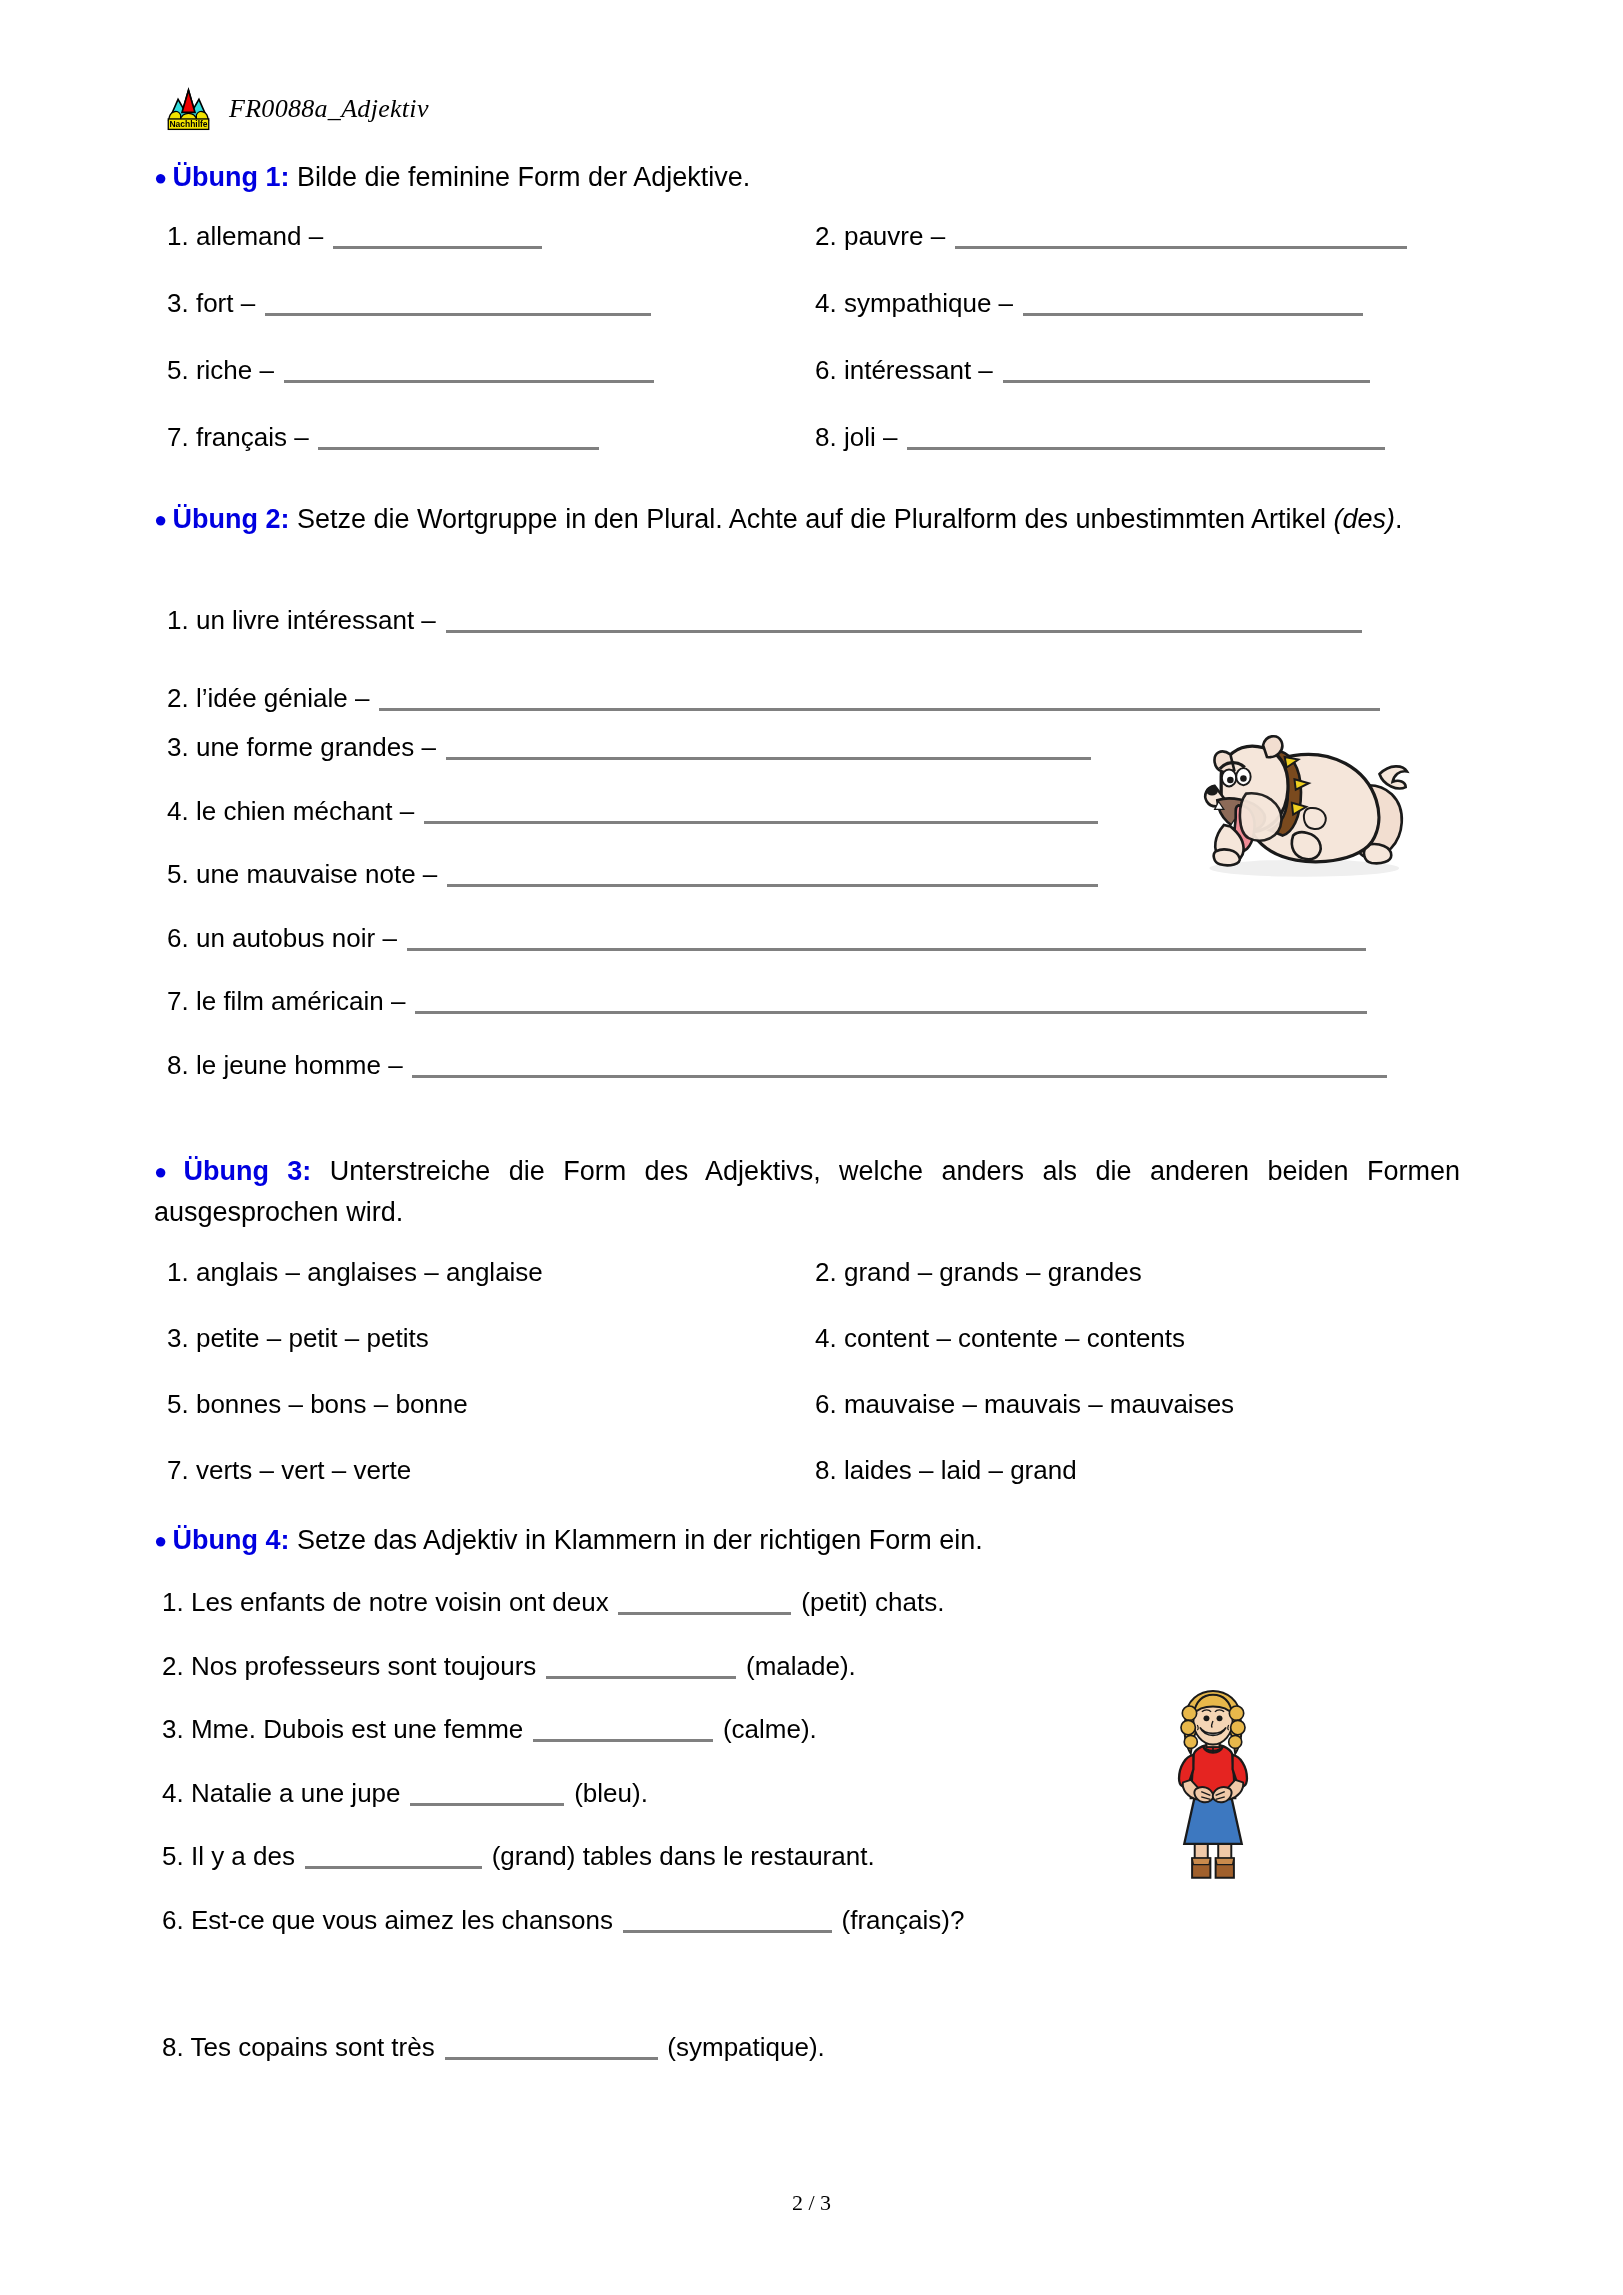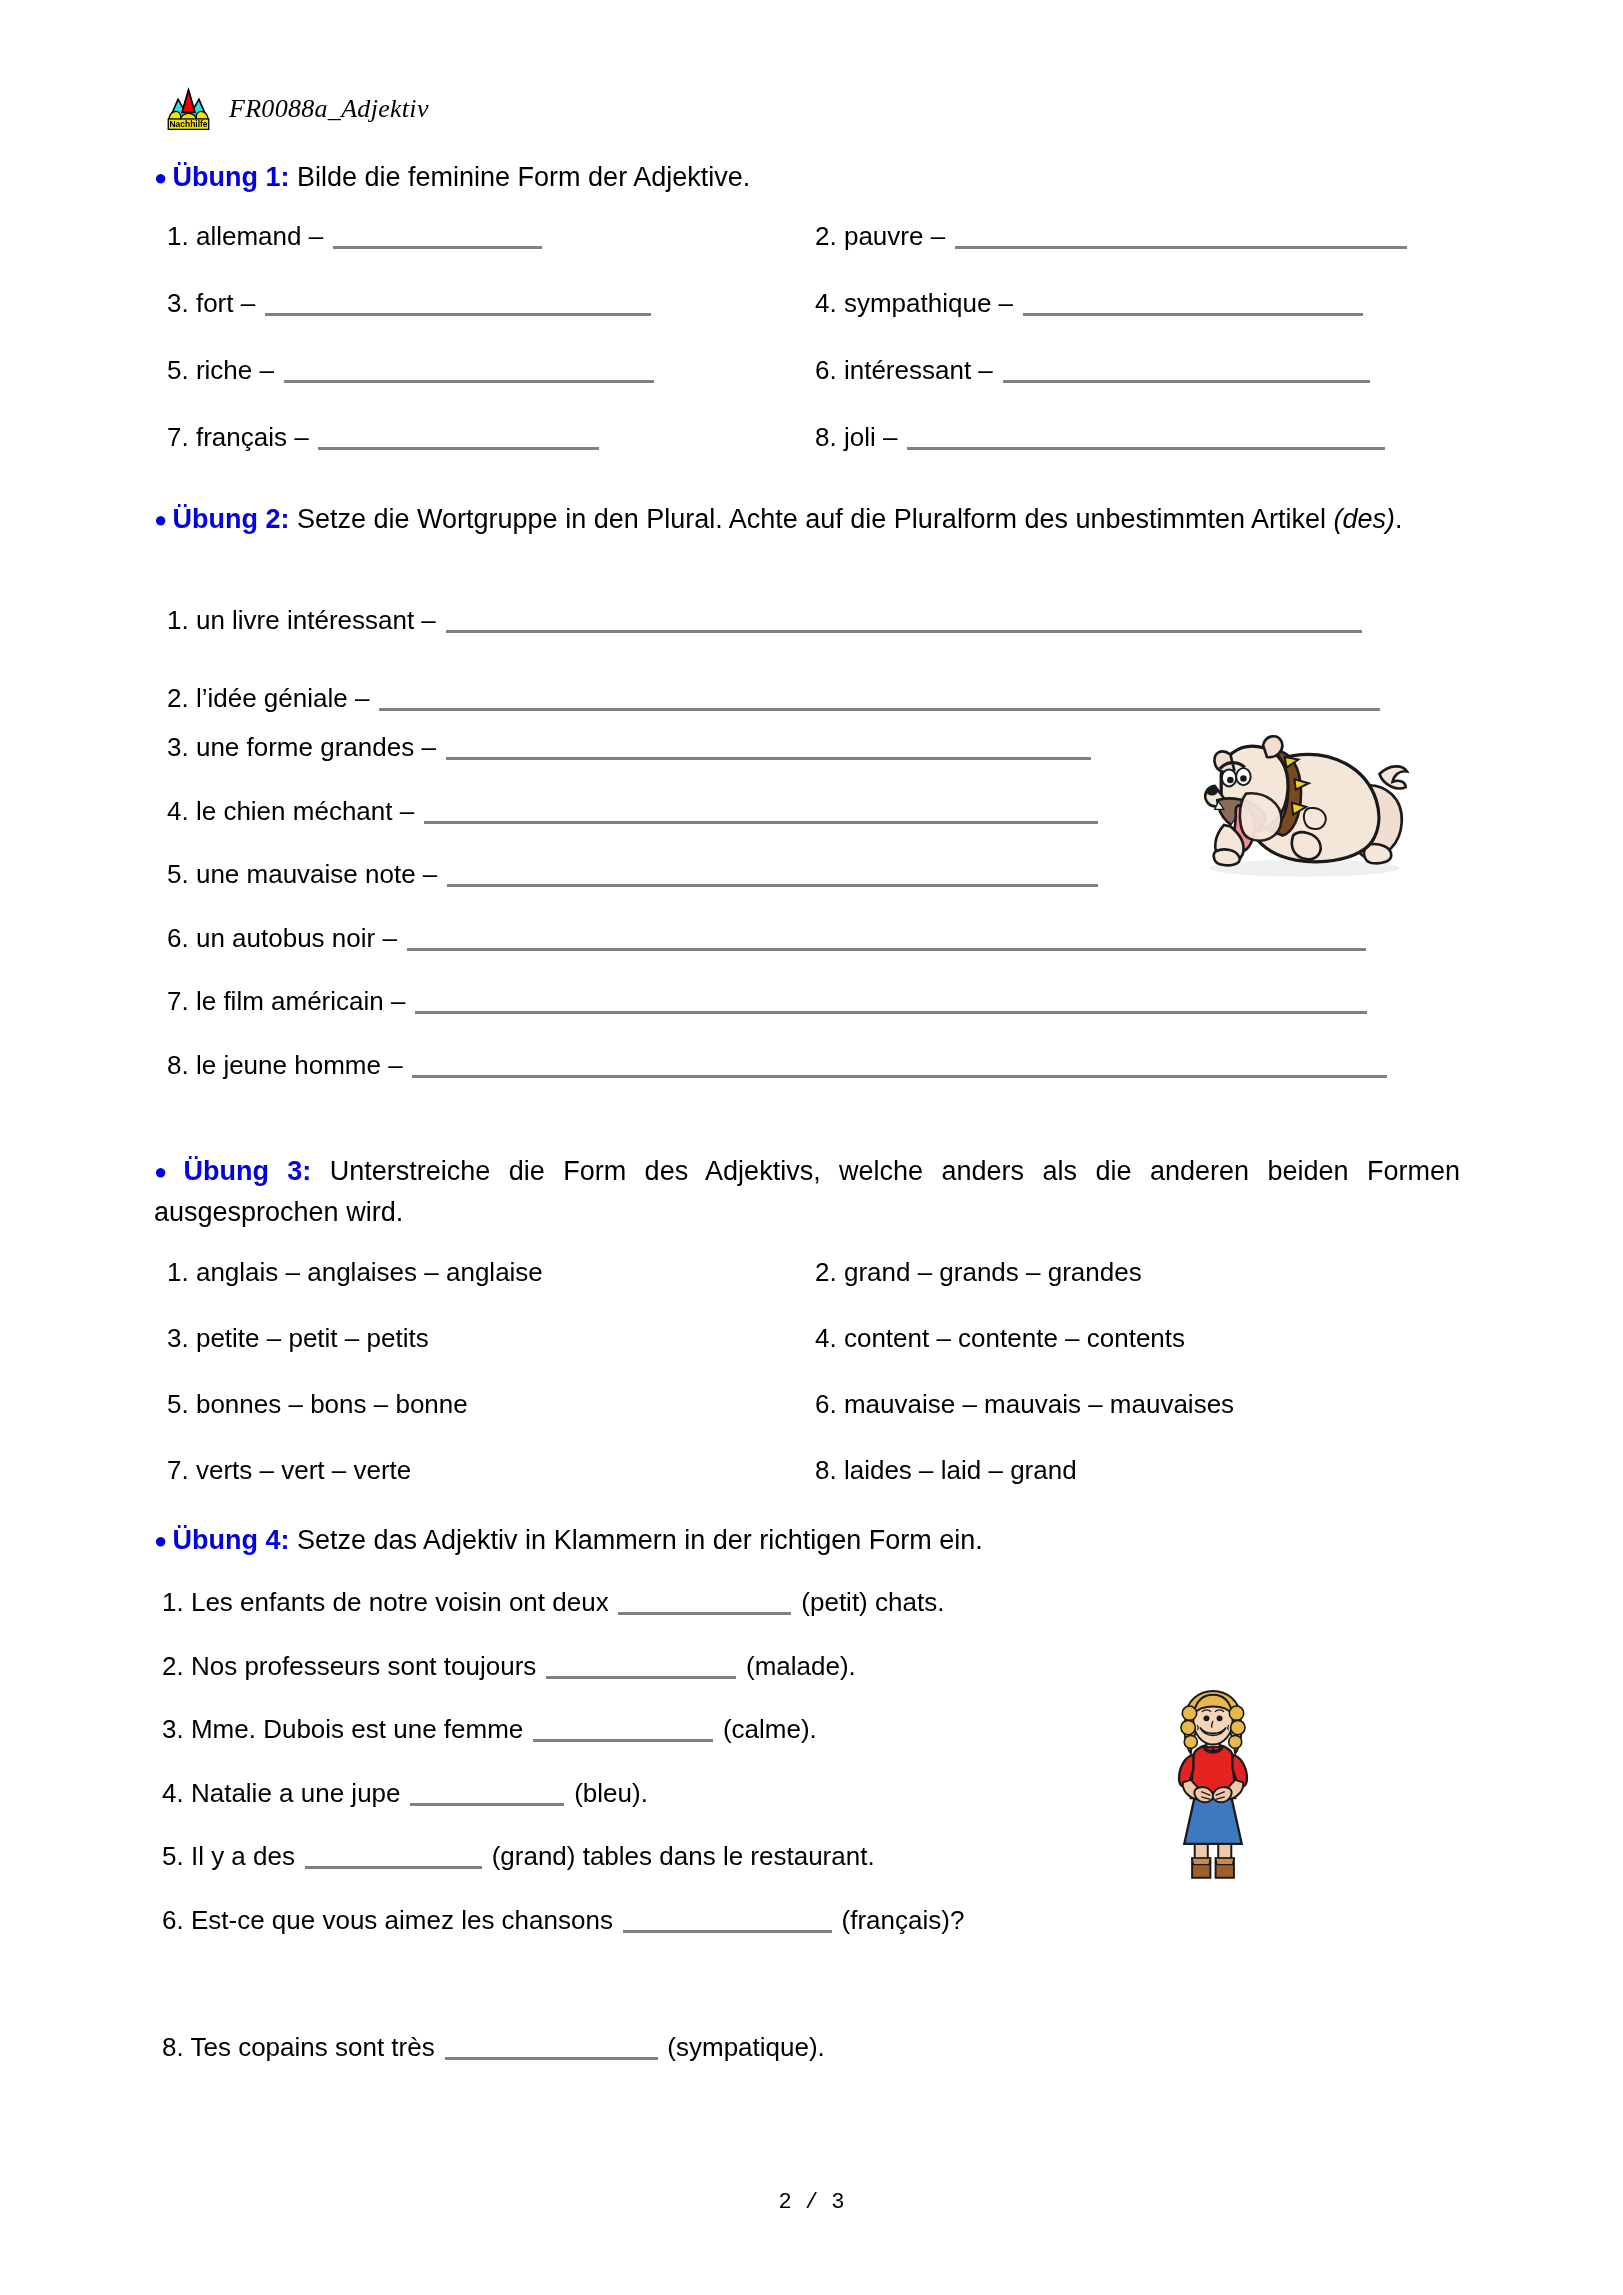--- a/index.html
+++ b/index.html
@@ -66,21 +66,21 @@
     vertical-align:-3.9px;
     margin:0 2.6px;
   }
 
   
   .footer {
     position:absolute;
     left:0; top:2190px;
     width:1623px;
     text-align:center;
-    font-family:Liberation Mono, monospace;
+    font-family:Liberation Serif, serif;
     font-size:22px;
     color:#000;
   }
 
   
   .illus { position:absolute; }
   .illus svg { display:block; }
 </style>
 </head>
 <body>

